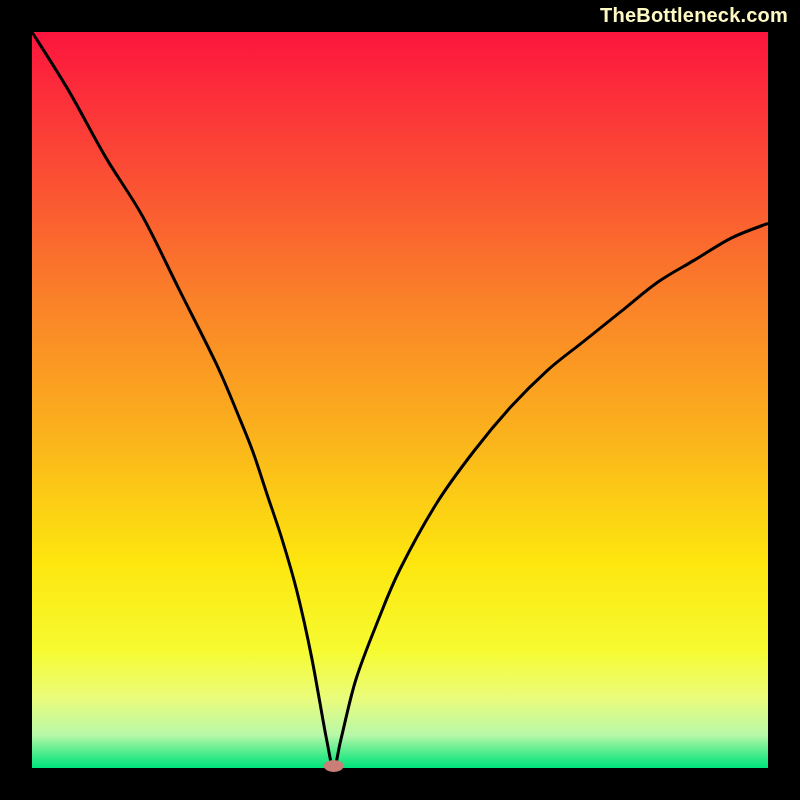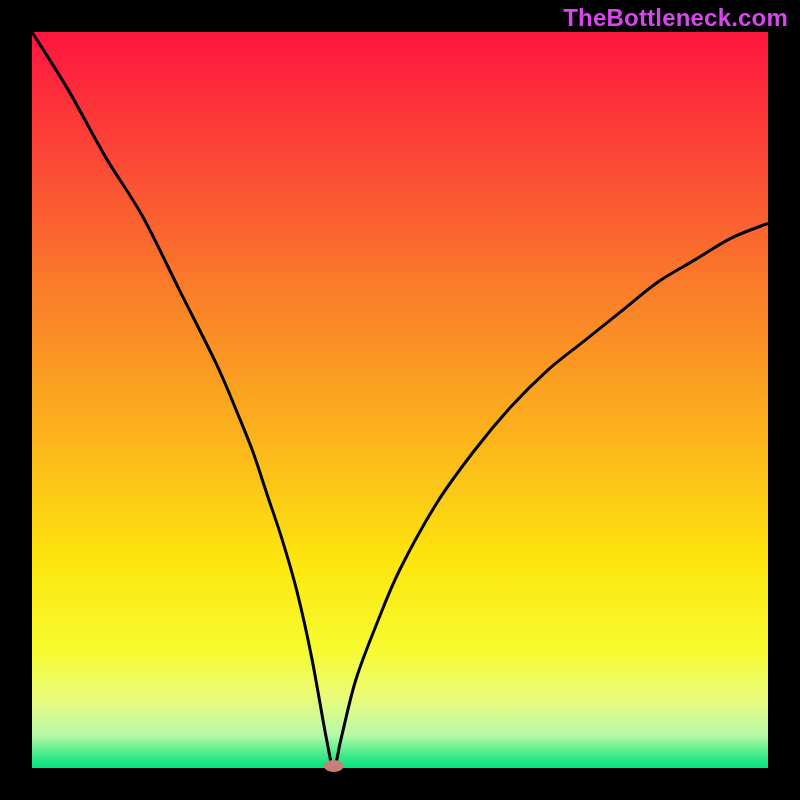--- a/index.html
+++ b/index.html
@@ -16,22 +16,22 @@
     left: 0;
     top: 0;
     width: 800px;
     height: 800px;
     background: #000;
   }
   .watermark {
     position: absolute;
     top: 4px;
     right: 12px;
-    color: #d946ef;
-    font-size: 24px;
+    color: #fef9c3;
+    font-size: 20px;
     font-weight: 600;
     letter-spacing: 0.2px;
   }
 </style>
 </head>
 <body>
 <div class="frame">
 
 
 

